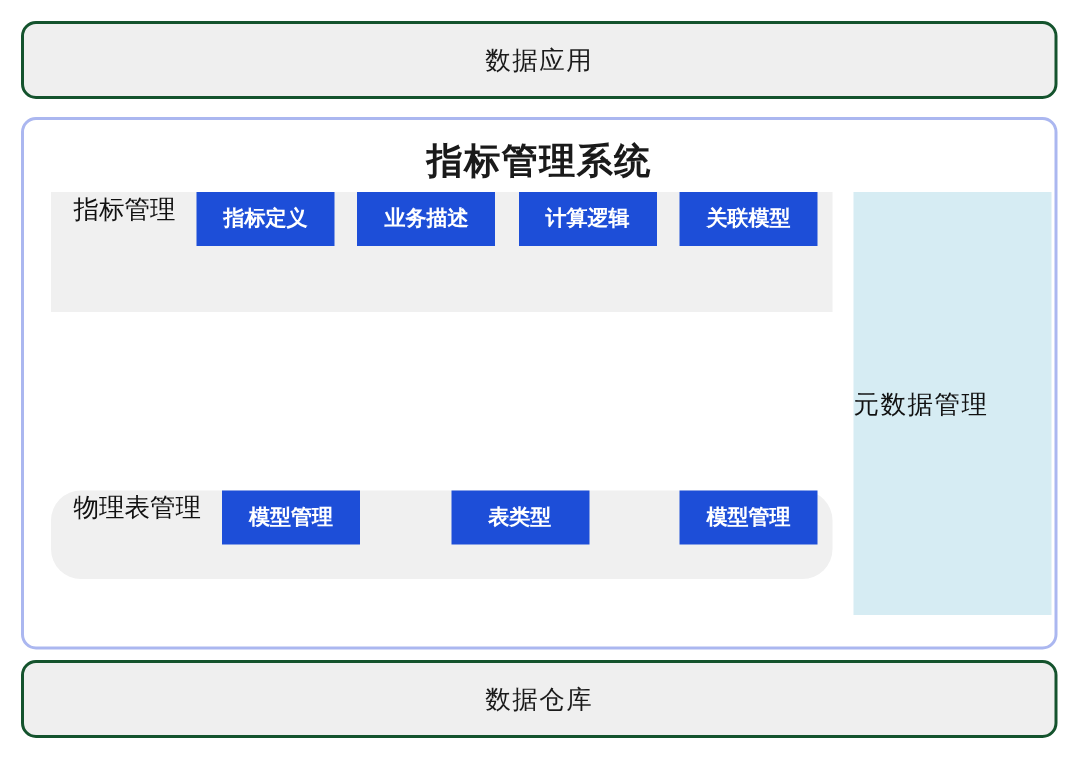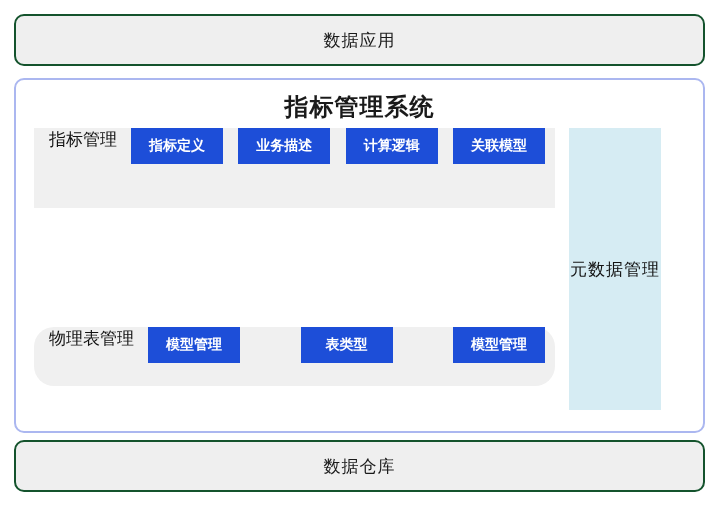--- a/index.html
+++ b/index.html
@@ -97,26 +97,25 @@
     white-space: nowrap;
     cursor: pointer;
     border: 0;
     font-family: inherit;
     padding: 0;
   }
   .side-box {
     position: absolute;
     left: 553px;
     top: 48px;
-    width: 92px;
+    width: 132px;
     height: 282px;
     background: #d6ecf3;
     display: flex;
     align-items: center;
-    justify-content: center;
     font-size: 17px;
     letter-spacing: 1px;
     color: #111111;
   }
 </style>
 </head>
 <body>
 
 <div class="stage">
 

